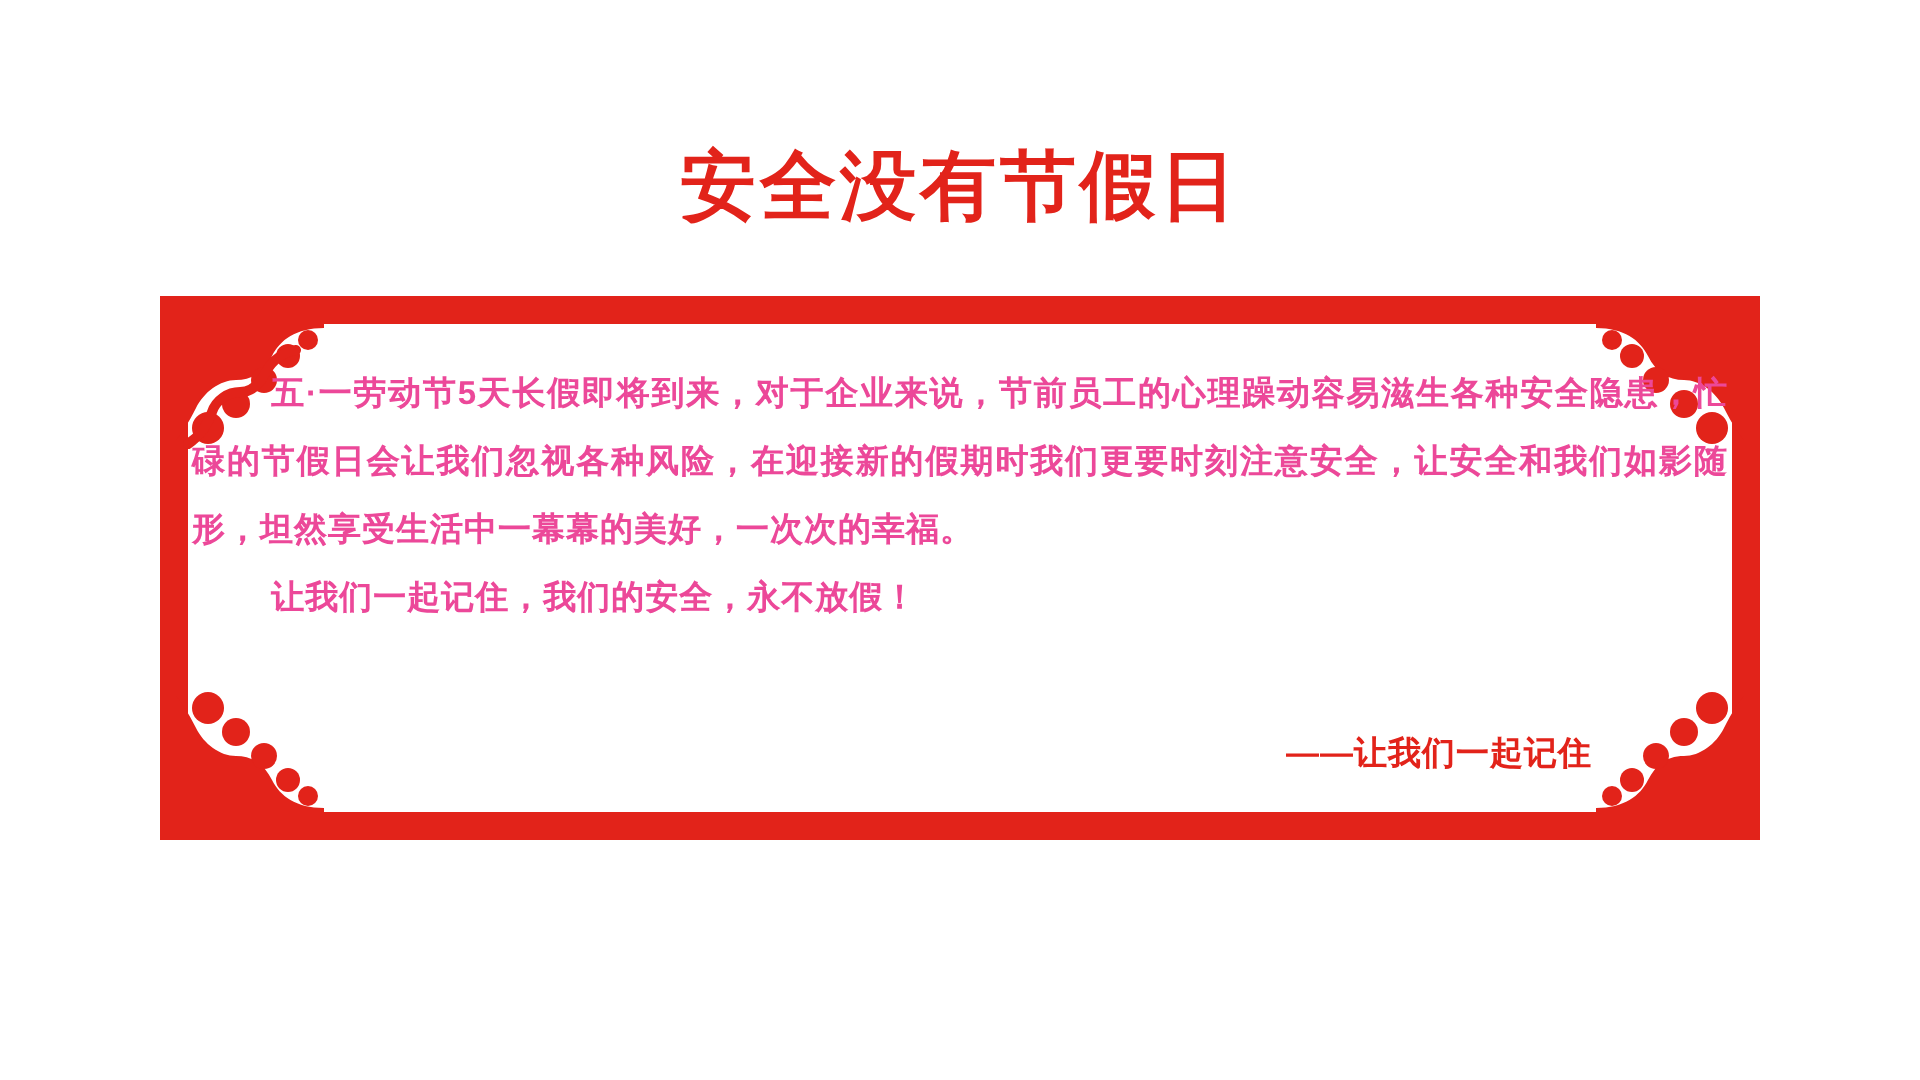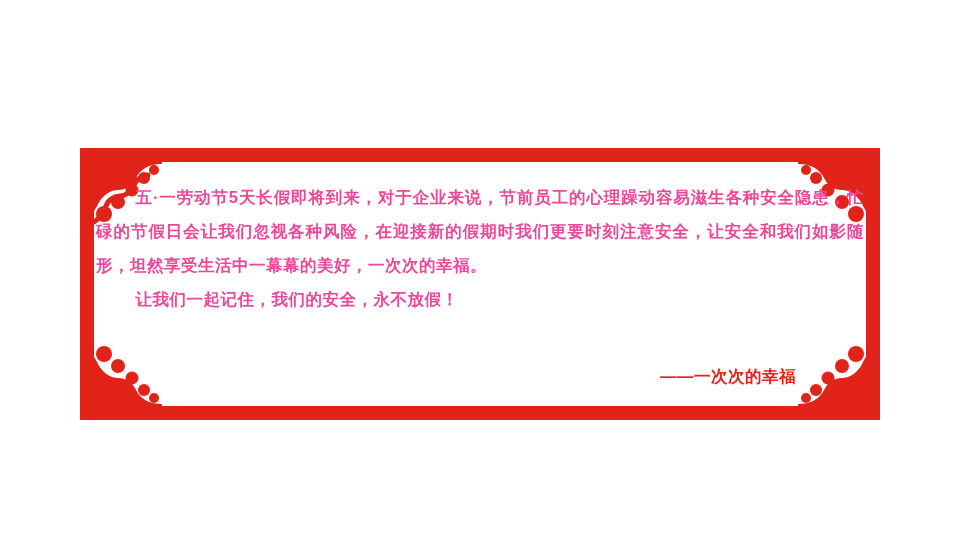--- a/index.html
+++ b/index.html
@@ -93,20 +93,21 @@
     font-size: 16.5px;
     font-weight: bold;
     letter-spacing: 0.5px;
   }
 </style>
 </head>
 <body>
 
 <div class="slide">
 
+  <div class="title">安全没有节假日</div>
 
   <div class="frame">
     <div class="frame-inner"></div>
 
     <div class="corner corner-tl">
       <svg viewBox="0 0 74 74" xmlns="http://www.w3.org/2000/svg">
         <g fill="#e2231a">
           <path d="M0,0 L74,0 L74,8 C60,8 52,14 48,22 C44,30 38,34 30,34 C22,34 14,40 10,48 C6,56 2,62 0,64 Z"></path>
           <circle cx="16" cy="58" r="8"></circle>
           <circle cx="30" cy="46" r="7"></circle>
@@ -153,15 +154,15 @@
         </g>
       </svg>
     </div>
   </div>
 
   <div class="body-text">
     <p class="para">五·一劳动节5天长假即将到来，对于企业来说，节前员工的心理躁动容易滋生各种安全隐患，忙碌的节假日会让我们忽视各种风险，在迎接新的假期时我们更要时刻注意安全，让安全和我们如影随形，坦然享受生活中一幕幕的美好，一次次的幸福。</p>
     <p class="para2">让我们一起记住，我们的安全，永不放假！</p>
   </div>
 
-  <div class="signature">——一次次的幸福</div>
+  <div class="signature">——让我们一起记住</div>
 
 </div>
 
 </body></html>

